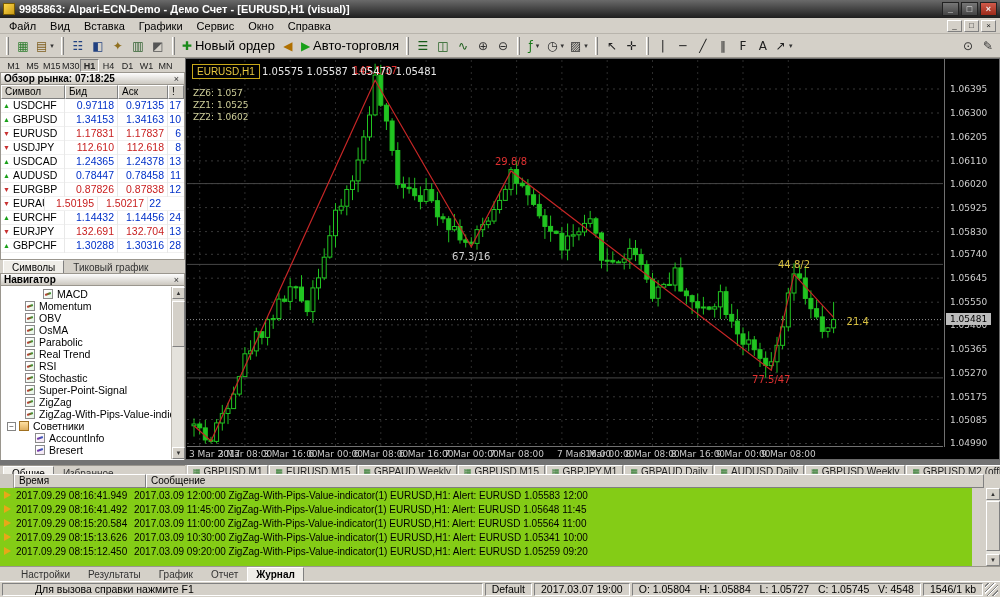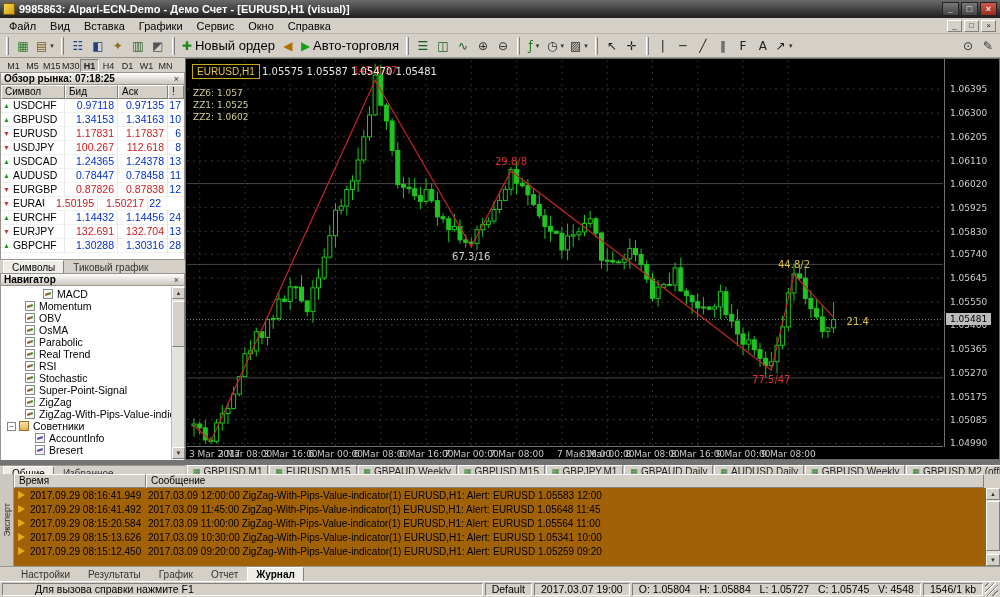--- a/index.html
+++ b/index.html
@@ -88,21 +88,21 @@
 .chart-tabs{position:absolute;left:185px;top:0;width:815px;height:14px;display:flex;overflow:hidden;padding-left:2px;}
 .ctab{display:flex;align-items:center;gap:3px;font-size:10px;color:#222;background:#d4d0c8;border:1px solid;border-color:#fff #808080 #808080 #fff;padding:0 5px;margin-right:1px;white-space:nowrap;height:13px;}
 .ctab-ico{font-size:8px;color:#2c7a2c;line-height:8px;}
 
 
 .terminal{position:absolute;left:0;top:474px;width:1000px;height:107px;background:#d4d0c8;}
 .term-side{position:absolute;left:0;top:0;width:14px;height:92px;background:#ccc8c0;border-right:1px solid #9a968e;display:flex;align-items:center;justify-content:center;}
 .term-side span{writing-mode:vertical-rl;transform:rotate(180deg);font-size:9px;color:#333;}
 .term-header{position:absolute;left:14px;top:0;height:14px;display:flex;width:972px;}
 .th-cell{background:#d4d0c8;border:1px solid;border-color:#fff #808080 #808080 #fff;font-size:10px;padding:0 4px;line-height:12px;}
-.term-list{position:absolute;left:14px;top:14px;width:972px;height:78px;background:#a16207;overflow:hidden;}
+.term-list{position:absolute;left:0;top:14px;width:972px;height:78px;background:#84cc16;overflow:hidden;}
 .term-row{height:14px;display:flex;align-items:center;font-size:10px;white-space:nowrap;}
 .alert-ico{width:0;height:0;border-top:4px solid transparent;border-bottom:4px solid transparent;border-left:7px solid #e8a818;margin:0 5px 0 4px;flex:none;}
 .t-time{width:118px;flex:none;overflow:hidden;}
 .t-msg{flex:1;overflow:hidden;}
 .term-scroll{position:absolute;left:986px;top:14px;width:14px;height:78px;background:#e4e2dc;}
 .term-tabs{position:absolute;left:0;top:92px;width:1000px;height:15px;display:flex;align-items:flex-start;background:#d4d0c8;border-top:1px solid #9a968e;padding-left:12px;}
 .term-tabs .tab.active{font-weight:bold;}
 
 
 .statusbar{position:absolute;left:0;top:581px;width:1000px;height:16px;background:#d4d0c8;border-top:1px solid #fff;display:flex;align-items:center;gap:2px;padding:1px 2px;font-size:10.5px;}
@@ -297,21 +297,21 @@
         </div>
         <div class="mw-cell mw-num tone-red" style="width: 53px;">1.17831</div>
         <div class="mw-cell mw-num tone-red" style="width: 50px;">1.17837</div>
         <div class="mw-cell mw-num tone-blue" style="width: 16px; border-right: none;">6</div>
       </div>
       <div class="mw-row">
         <div class="mw-cell mw-sym" style="width: 64px;">
           <span class="arr" style="color: rgb(200, 48, 48);">▼</span>
           <span>USDJPY</span>
         </div>
-        <div class="mw-cell mw-num tone-red" style="width: 53px;">100.267</div>
+        <div class="mw-cell mw-num tone-red" style="width: 53px;">112.610</div>
         <div class="mw-cell mw-num tone-red" style="width: 50px;">112.618</div>
         <div class="mw-cell mw-num tone-blue" style="width: 16px; border-right: none;">8</div>
       </div>
       <div class="mw-row">
         <div class="mw-cell mw-sym" style="width: 64px;">
           <span class="arr" style="color: rgb(24, 160, 24);">▲</span>
           <span>USDCAD</span>
         </div>
         <div class="mw-cell mw-num tone-blue" style="width: 53px;">1.24365</div>
         <div class="mw-cell mw-num tone-blue" style="width: 50px;">1.24378</div>

